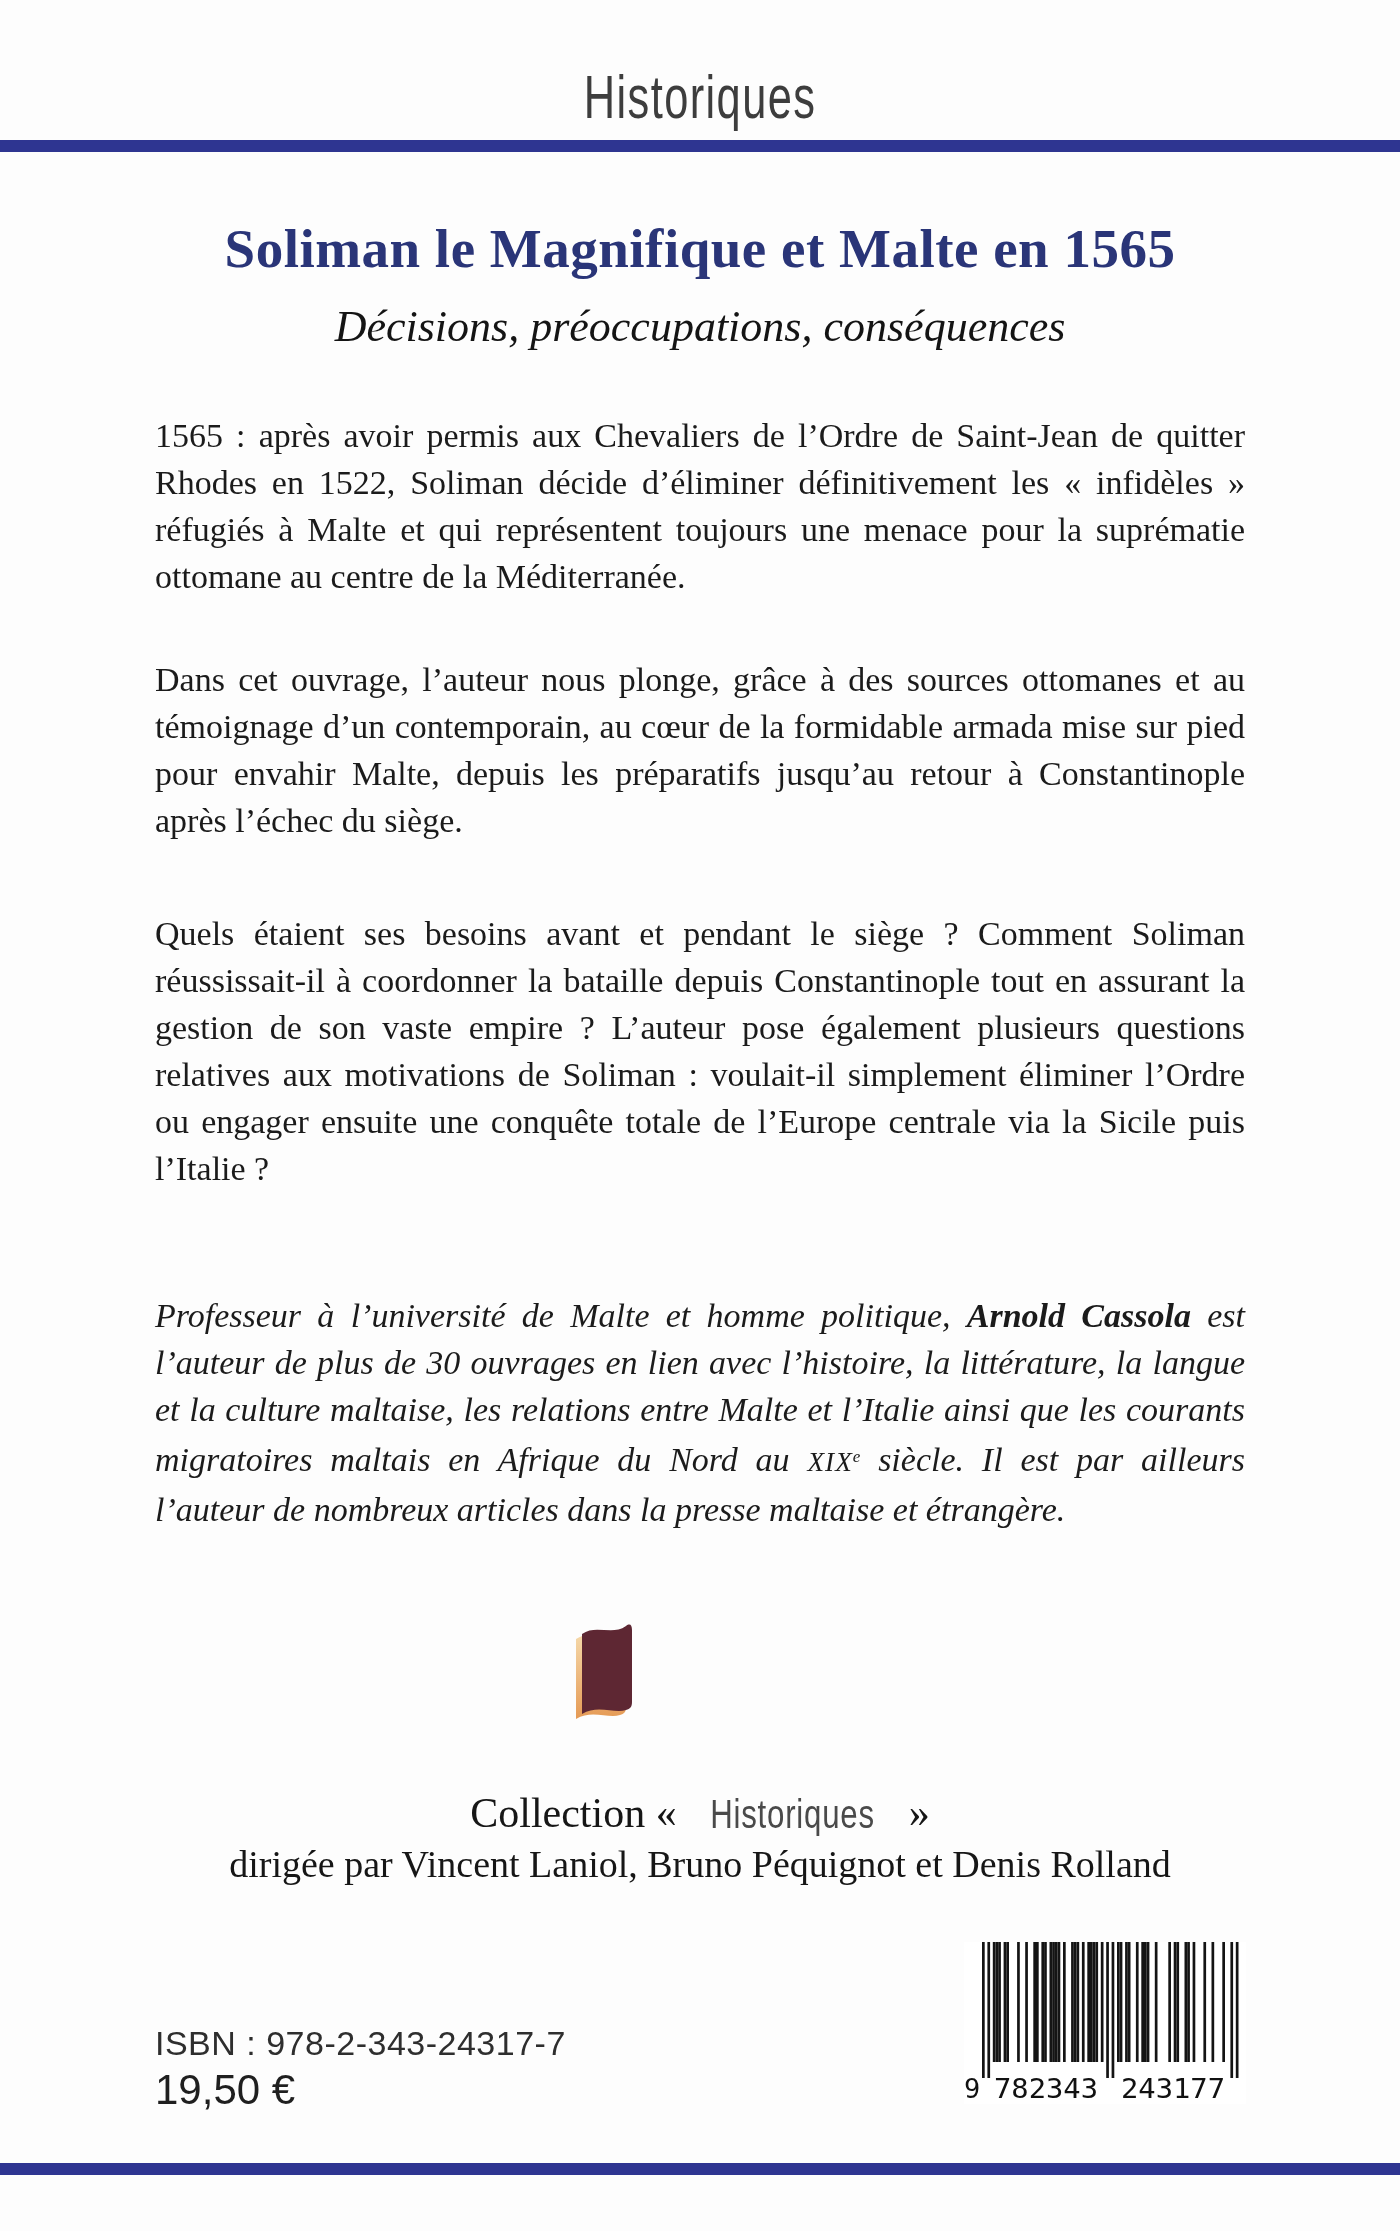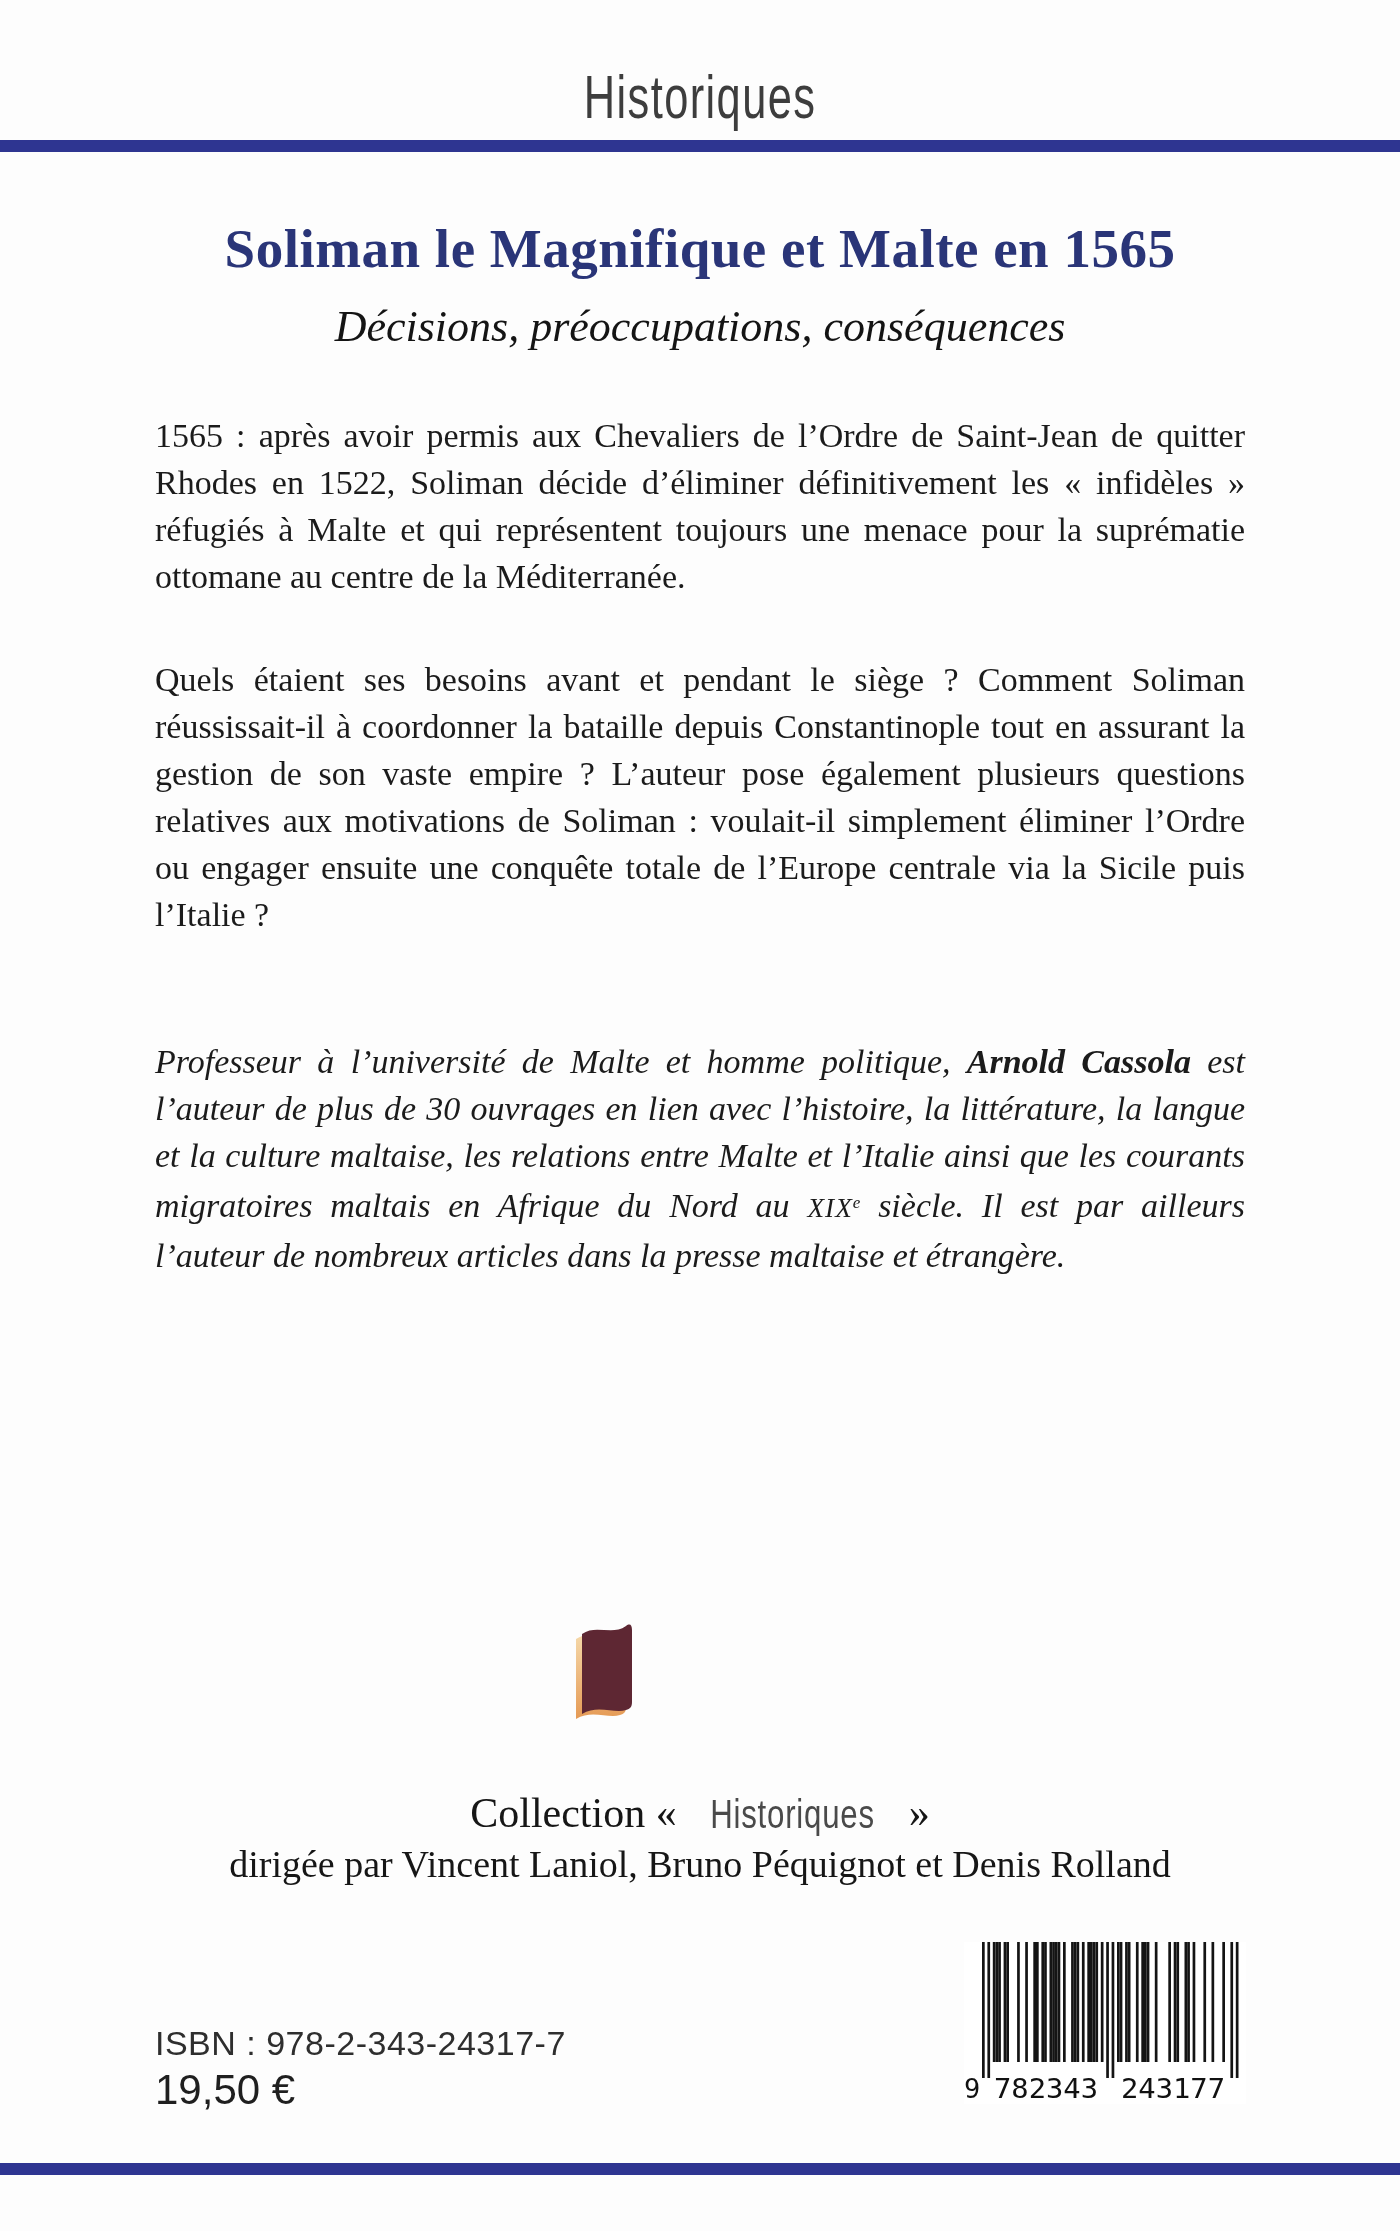--- a/index.html
+++ b/index.html
@@ -125,20 +125,21 @@
   <span class="hist-font">Historiques</span>
 </div>
 
 <div class="rule top"></div>
 
 <h1 class="title">Soliman le Magnifique et Malte en 1565</h1>
 <h2 class="subtitle">Décisions, préoccupations, conséquences</h2>
 
 <div class="body-text">
   <p class="p1">1565 : après avoir permis aux Chevaliers de l’Ordre de Saint-Jean de quitter Rhodes en 1522, Soliman décide d’éliminer définitivement les « infidèles » réfugiés à Malte et qui représentent toujours une menace pour la suprématie ottomane au centre de la Méditerranée.</p>
+  <p class="p2">Dans cet ouvrage, l’auteur nous plonge, grâce à des sources ottomanes et au témoignage d’un contemporain, au cœur de la formidable armada mise sur pied pour envahir Malte, depuis les préparatifs jusqu’au retour à Constantinople après l’échec du siège.</p>
   <p class="p3">Quels étaient ses besoins avant et pendant le siège ? Comment Soliman réussissait-il à coordonner la bataille depuis Constantinople tout en assurant la gestion de son vaste empire ? L’auteur pose également plusieurs questions relatives aux motivations de Soliman : voulait-il simplement éliminer l’Ordre ou engager ensuite une conquête totale de l’Europe centrale via la Sicile puis l’Italie ?</p>
   <p class="bio"><span>Professeur à l’université de Malte et homme politique, </span><span class="bio-name">Arnold Cassola</span><span> est l’auteur de plus de 30 ouvrages en lien avec l’histoire, la littérature, la langue et la culture maltaise, les relations entre Malte et l’Italie ainsi que les courants migratoires maltais en Afrique du Nord au </span><span class="century">XIX</span><sup class="century-sup">e</sup><span> siècle. Il est par ailleurs l’auteur de nombreux articles dans la presse maltaise et étrangère.</span></p>
 </div>
 
 <div class="logo">
   <svg class="logo-book" viewBox="0 0 64 104" aria-hidden="true">
     <defs>
       <linearGradient id="pg" x1="0" y1="0" x2="0" y2="1">
         <stop offset="0" stop-color="#f6dcae"></stop>
         <stop offset="1" stop-color="#e59a55"></stop>

